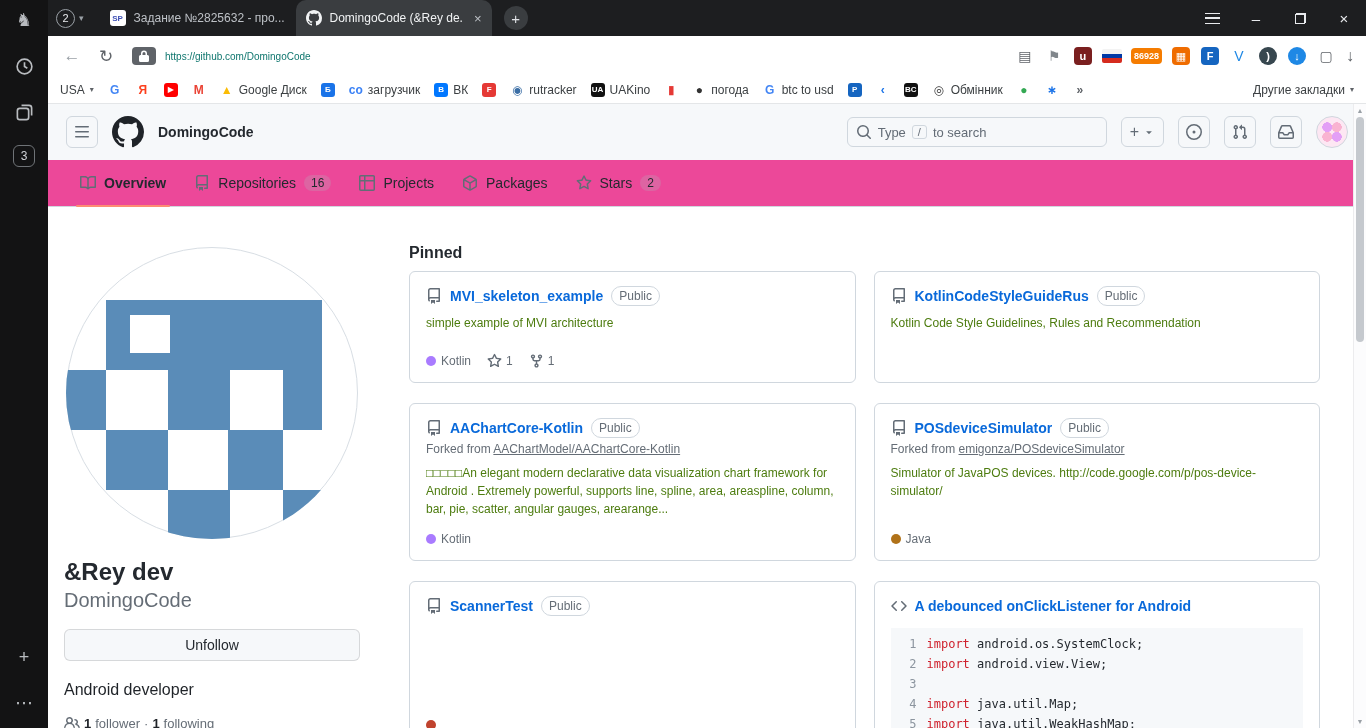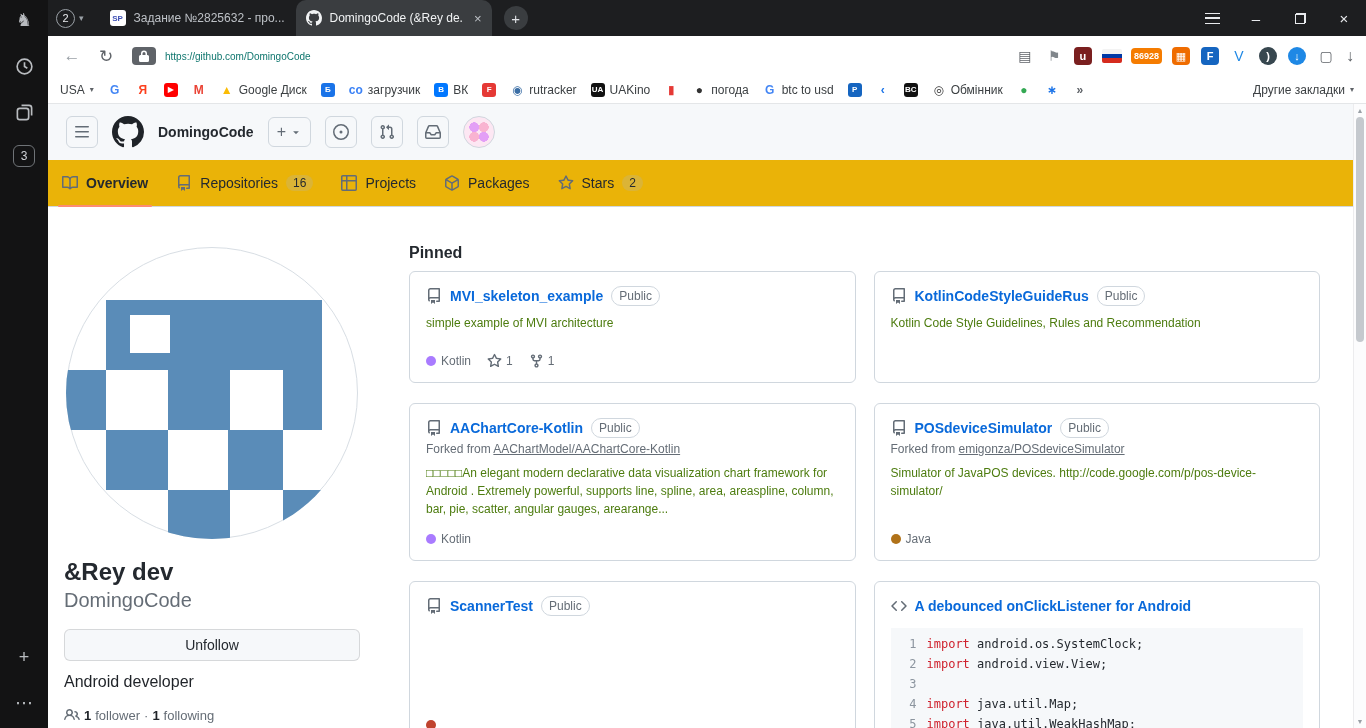--- a/index.html
+++ b/index.html
@@ -73,32 +73,32 @@
 .gh-owner{font-size:14px;font-weight:600;color:#24292f}
 .gh-search{margin-left:auto;width:260px;height:30px;border:1px solid #d0d7de;border-radius:6px;display:flex;align-items:center;gap:6px;padding:0 8px;color:#636c76;font-size:13px;background:#f6f8fa;flex-shrink:0}
 .gh-search kbd{border:1px solid #d0d7de;border-radius:3px;padding:0 5px;font-size:11px;font-family:inherit;color:#636c76}
 .gh-plus{height:30px;border:1px solid #d0d7de;border-radius:6px;display:flex;align-items:center;gap:4px;padding:0 8px;color:#636c76;font-size:16px}
 .gh-plus .ic16{width:12px;height:12px}
 .gh-avatar{width:32px;height:32px;border-radius:50%;border:1px solid #d0d7de;flex-shrink:0;background:
  radial-gradient(circle at 66% 34%,#f9b3d1 0 17%,transparent 18%),
  radial-gradient(circle at 34% 66%,#f9b3d1 0 17%,transparent 18%),
  radial-gradient(circle at 34% 34%,#e39ff6 0 17%,transparent 18%),
  radial-gradient(circle at 66% 66%,#e39ff6 0 17%,transparent 18%),#fde7f3}
-.gh-nav{background:#eab308;border-bottom:1px solid #d0d7de;display:flex;padding:0 0}
+.gh-nav{background:#ec4899;border-bottom:1px solid #d0d7de;display:flex;padding:0 18px}
 .gh-tab{display:flex;align-items:center;gap:8px;padding:0 14px;height:46px;font-size:14px;color:#24292f;position:relative}
 .gh-tab.active{font-weight:600}
 .gh-tab.active::after{content:"";position:absolute;left:10px;right:10px;bottom:-1px;height:2px;background:#fd8c73;border-radius:3px}
 .counter{background:rgba(175,184,193,.25);border-radius:2em;padding:1px 7px;font-size:12px;font-weight:400;color:#24292f}
 .gh-main{display:flex;padding:38px 46px 0 16px}
 .profile-col{width:296px;margin-right:49px;flex-shrink:0}
 .big-avatar{width:296px;height:296px}
 .profile-name{font-size:24px;font-weight:600;color:#24292f;margin-top:16px;line-height:1.25}
 .profile-login{font-size:20px;font-weight:300;color:#656d76;line-height:1.3}
 .unfollow{width:100%;margin-top:16px;height:32px;background:#f6f8fa;border:1px solid rgba(31,35,40,.15);border-radius:6px;font-size:14px;font-weight:500;color:#24292f}
-.bio{margin-top:12px;font-size:16px;color:#1f2328}
+.bio{margin-top:20px;font-size:16px;color:#1f2328}
 .followline{margin-top:16px;display:flex;align-items:center;gap:4px;font-size:13px;color:#656d76}
 .followline b{color:#1f2328;font-weight:600}
 .pinned{flex:1;min-width:0}
 .pinned h2{font-size:16px;font-weight:600;color:#24292f;line-height:16px;margin-bottom:10px}
 .grid{display:grid;grid-template-columns:1fr 1fr;gap:20px 18px}
 .card{border:1px solid #d0d7de;border-radius:6px;padding:14px 16px;display:flex;flex-direction:column;overflow:hidden;background:#fff}
 .card.r1{height:112px}.card.r2{height:158px}.card.r3{height:240px}
 .card-h{display:flex;align-items:center;gap:8px;min-height:20px}
 .card-link{color:#0969da;font-weight:600;font-size:14px;white-space:nowrap;overflow:hidden;text-overflow:ellipsis}
 .pill{border:1px solid #d0d7de;border-radius:2em;padding:0 7px;font-size:12px;color:#656d76;line-height:18px;flex-shrink:0}
@@ -318,20 +318,30 @@
           <svg viewBox="0 0 16 16" width="16" height="16" fill="currentColor">
               <path d="M1 2.75A.75.75 0 0 1 1.75 2h12.5a.75.75 0 0 1 0 1.5H1.75A.75.75 0 0 1 1 2.75Zm0 5A.75.75 0 0 1 1.75 7h12.5a.75.75 0 0 1 0 1.5H1.75A.75.75 0 0 1 1 7.75ZM1.75 12h12.5a.75.75 0 0 1 0 1.5H1.75a.75.75 0 0 1 0-1.5Z"></path>
             </svg>
         </button>
         <span class="gh-logo">
           <svg viewBox="0 0 16 16" width="32" height="32" fill="currentColor">
               <path d="M8 0C3.58 0 0 3.58 0 8c0 3.54 2.29 6.53 5.47 7.59.4.07.55-.17.55-.38 0-.19-.01-.82-.01-1.49-2.01.37-2.53-.49-2.69-.94-.09-.23-.48-.94-.82-1.13-.28-.15-.68-.52-.01-.53.63-.01 1.08.58 1.23.82.72 1.21 1.87.87 2.33.66.07-.52.28-.87.51-1.07-1.78-.2-3.64-.89-3.64-3.95 0-.87.31-1.59.82-2.15-.08-.2-.36-1.02.08-2.12 0 0 .67-.21 2.2.82.64-.18 1.32-.27 2-.27s1.36.09 2 .27c1.53-1.04 2.2-.82 2.2-.82.44 1.1.16 1.92.08 2.12.51.56.82 1.27.82 2.15 0 3.07-1.87 3.75-3.65 3.95.29.25.54.73.54 1.48 0 1.07-.01 1.93-.01 2.2 0 .21.15.46.55.38A8.01 8.01 0 0 0 16 8c0-4.42-3.58-8-8-8z"></path>
             </svg>
         </span>
         <span class="gh-owner">DomingoCode</span>
+        <div class="gh-search">
+          <span class="ic16 gray">
+            <svg viewBox="0 0 16 16" width="16" height="16" fill="currentColor">
+                <path d="M10.68 11.74a6 6 0 0 1-7.922-8.982 6 6 0 0 1 8.982 7.922l3.04 3.04a.749.749 0 0 1-.326 1.275.749.749 0 0 1-.734-.215ZM11.5 7a4.499 4.499 0 1 0-8.997 0A4.499 4.499 0 0 0 11.5 7Z"></path>
+              </svg>
+          </span>
+          <span>Type</span>
+          <kbd>/</kbd>
+          <span>to search</span>
+        </div>
         <button class="gh-plus">
           <span>+</span>
           <span class="ic16">
             <svg viewBox="0 0 16 16" width="12" height="12" fill="#636c76">
                 <path d="m4.427 7.427 3.396 3.396a.25.25 0 0 0 .354 0l3.396-3.396A.25.25 0 0 0 11.396 7H4.604a.25.25 0 0 0-.177.427Z"></path>
               </svg>
           </span>
         </button>
         <button class="gh-iconbtn">
           <svg viewBox="0 0 16 16" width="16" height="16" fill="currentColor">

